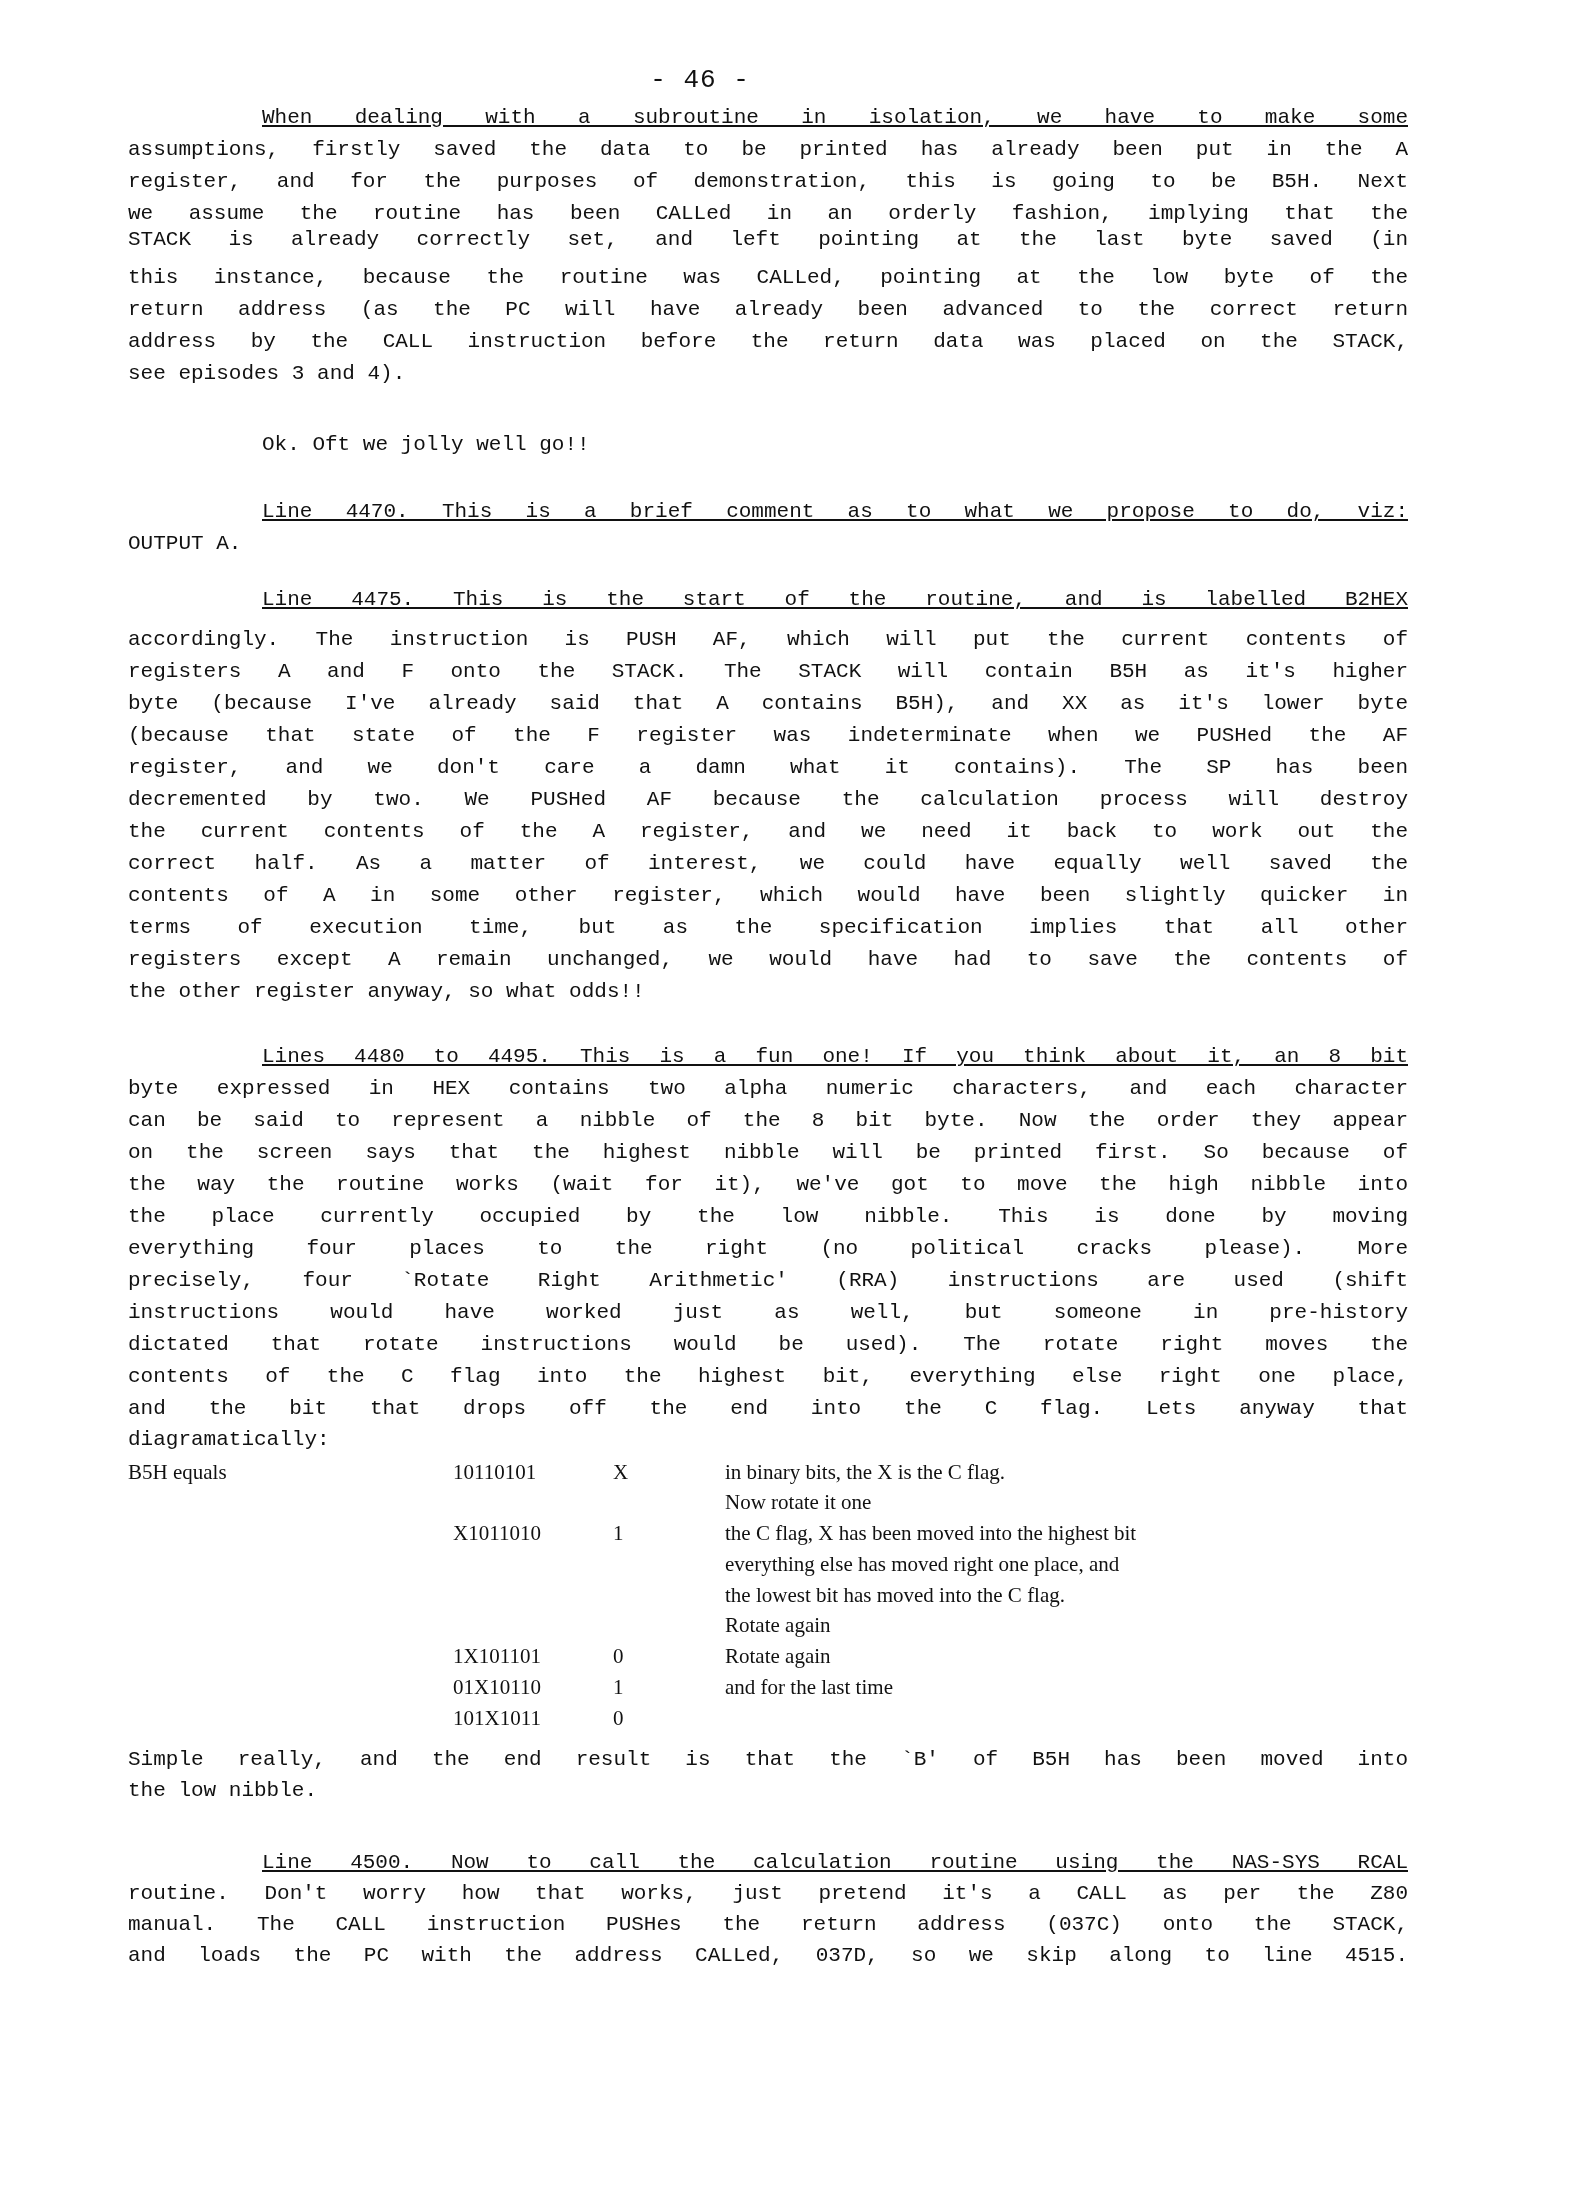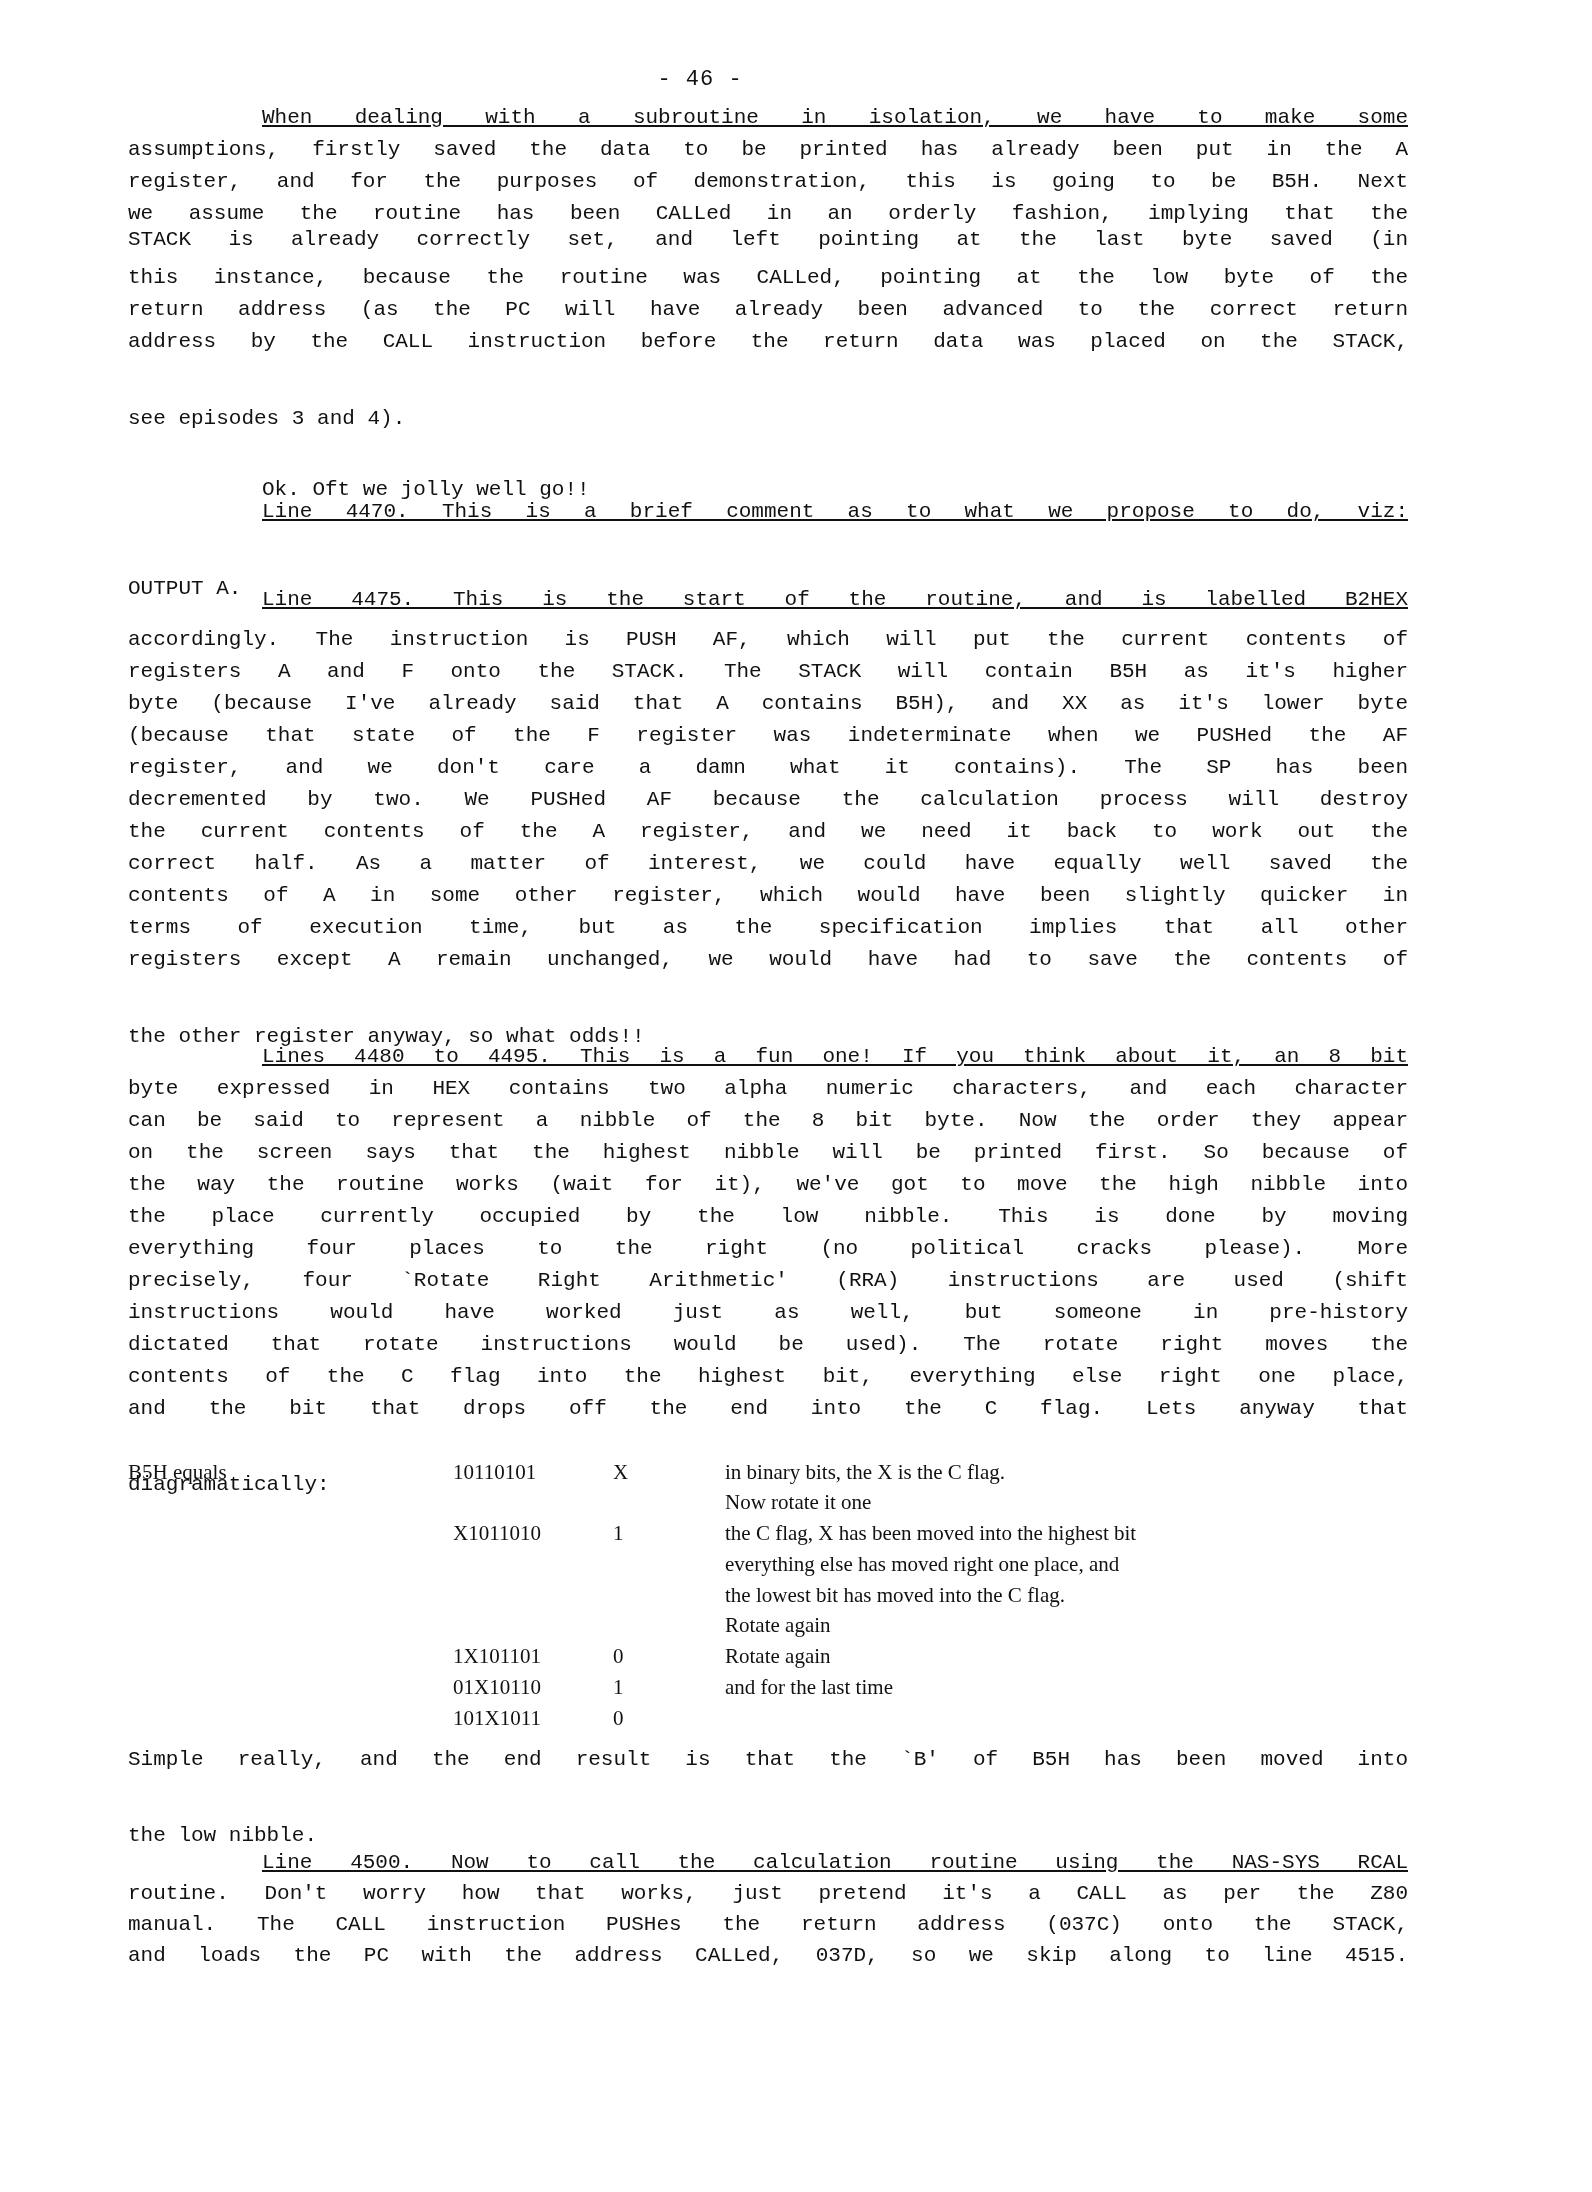--- a/index.html
+++ b/index.html
@@ -5,31 +5,31 @@
   html, body { margin: 0; padding: 0; background: #ffffff; }
   body { width: 1592px; height: 2192px; position: relative; overflow: hidden; }
   .page {
     position: absolute; left: 0; top: 0; width: 1592px; height: 2192px;
     background: #ffffff; color: #111111;
     font-family: "Liberation Mono", "DejaVu Sans Mono", monospace;
     font-size: 21px;
   }
   .page-number {
     position: absolute; left: 0; width: 1400px; top: 64px;
-    text-align: center; font-size: 22px; line-height: 32px; letter-spacing: 1px;
+    text-align: center; font-size: 26px; line-height: 32px; letter-spacing: 1px;
   }
   .line {
     position: absolute; height: 32px; line-height: 32px; white-space: nowrap;
   }
   .just {
     left: 128px; width: 1280px; text-align: justify; text-align-last: justify;
     white-space: normal; overflow: hidden;
   }
   .just.indent { left: 262px; width: 1146px; text-decoration: underline; }
-  .last { left: 128px; text-align: left; margin-top: 45px; }
+  .last { left: 128px; text-align: left; }
   .last.indent { left: 262px; }
   .diag { position: absolute; height: 30px; line-height: 30px; white-space: nowrap; font-family: Liberation Serif, serif; }
 </style>
 </head>
 <body>
 
 <div class="page">
 
   <div class="page-number">- 46 -</div>
 

